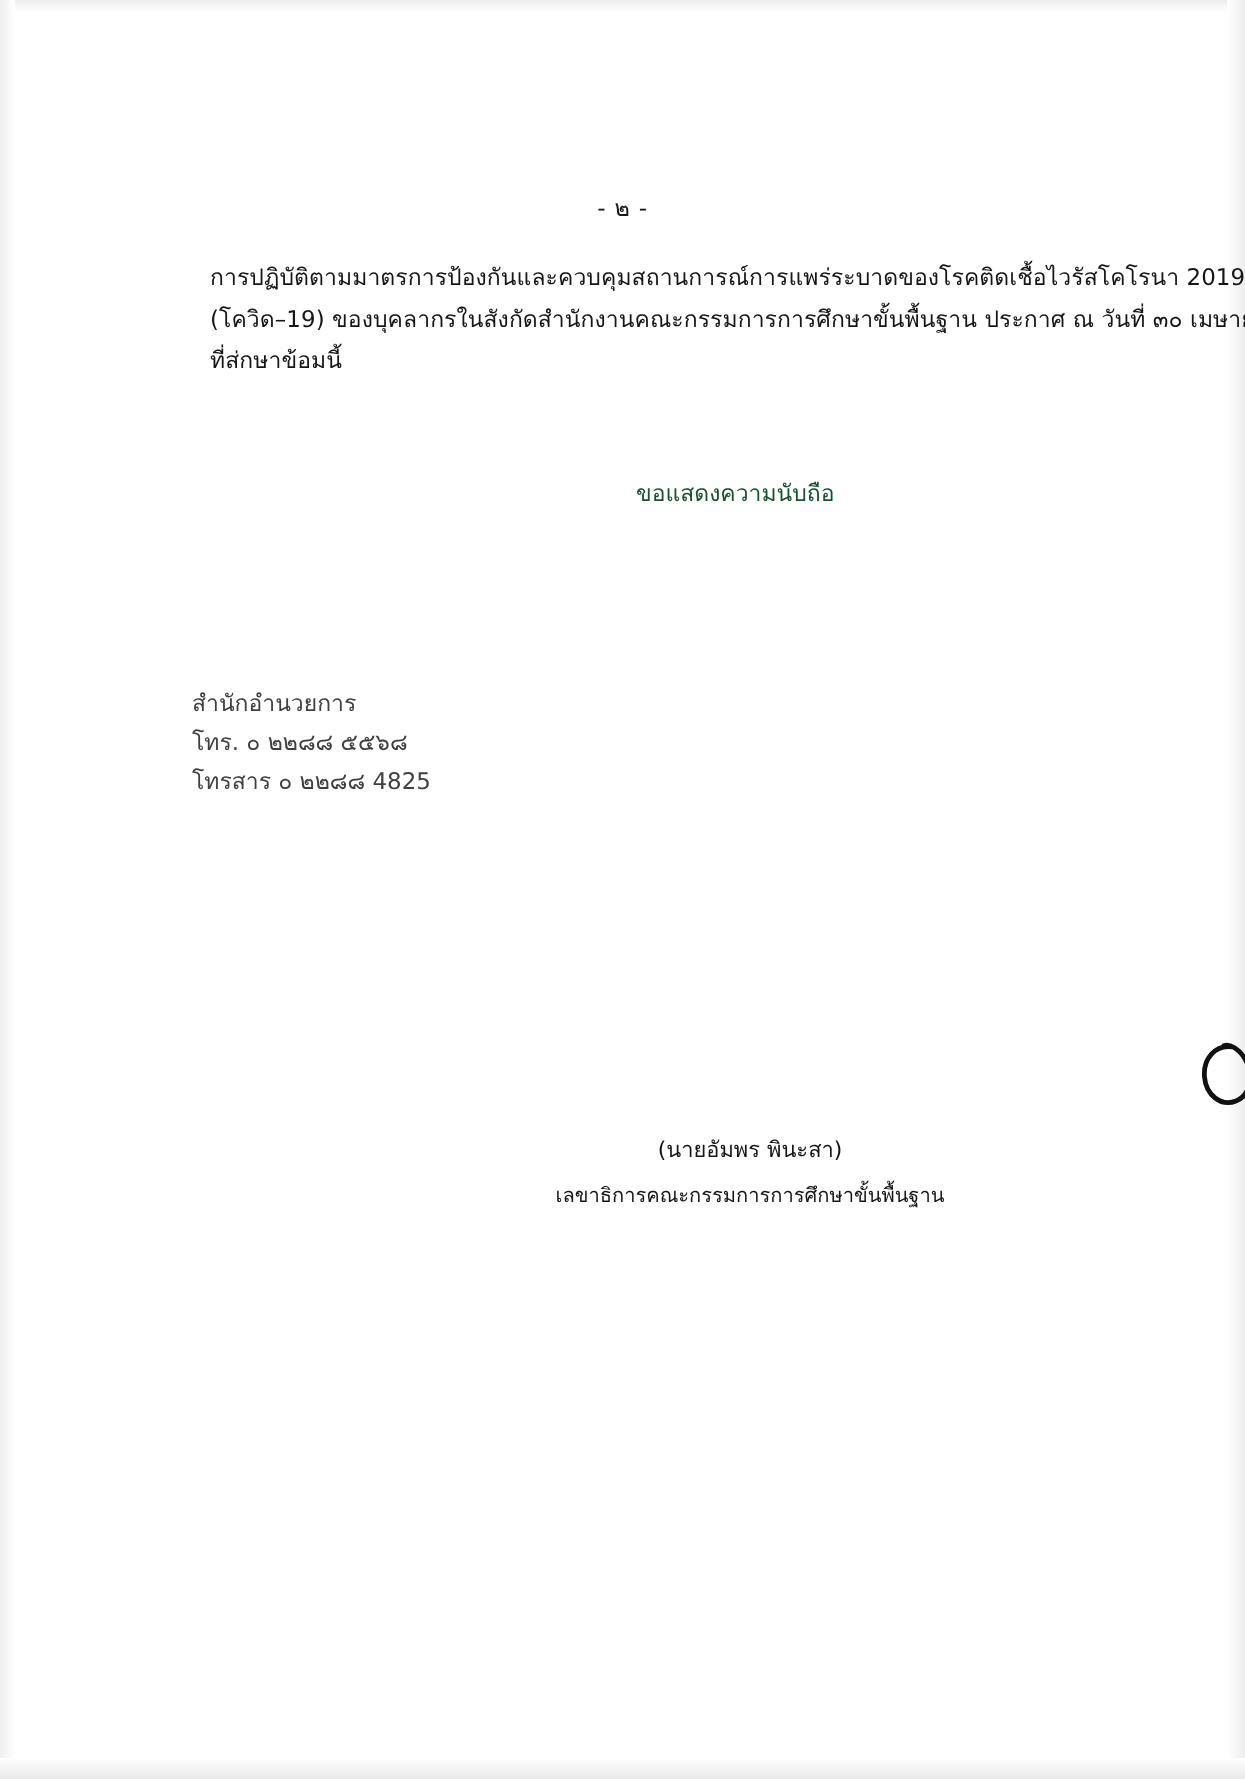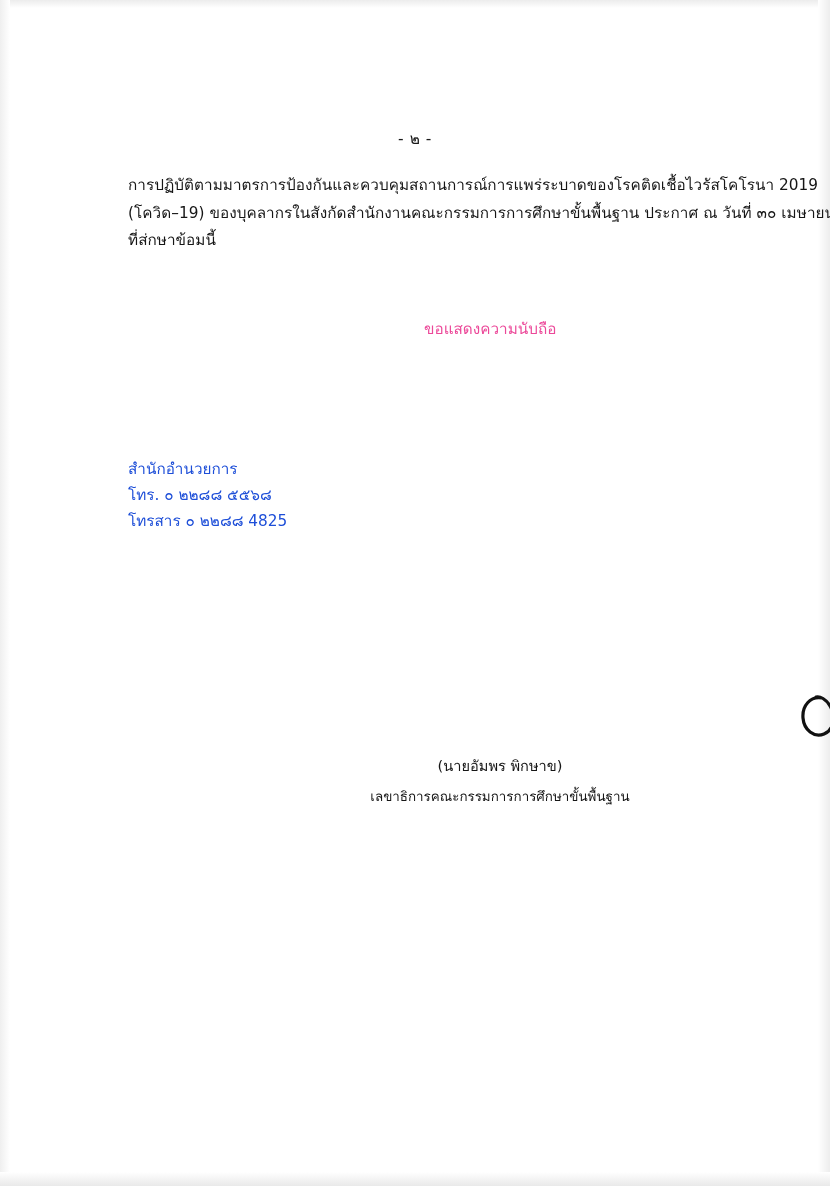--- a/index.html
+++ b/index.html
@@ -65,35 +65,36 @@
     top: 172px;
     left: 128px;
     width: 608px;
   }
   .body-line {
     font-size: 15.3px;
     line-height: 27.5px;
     color: #161616;
     white-space: nowrap;
     letter-spacing: 0.05px;
+    margin-left: 12px;
   }
 
   .closing-line {
     position: absolute;
     top: 288px;
     left: 222px;
     font-size: 15.3px;
     color: #161616;
   }
   .regards-line {
     position: absolute;
     top: 316px;
     left: 424px;
     font-size: 15.3px;
-    color: #ec4899;
+    color: #14532d;
   }
 
   .signature {
     position: absolute;
     top: 344px;
     left: 440px;
     width: 120px;
     height: 64px;
   }
   .signer-name {
@@ -124,21 +125,21 @@
   }
 
   .footer-block {
     position: absolute;
     top: 456px;
     left: 128px;
   }
   .footer-line {
     font-size: 15.3px;
     line-height: 26px;
-    color: #1d4ed8;
+    color: #404040;
     white-space: nowrap;
   }
 </style>
 </head>
 <body>
 
 <div class="page">
 
   <div class="scan-edge-top"></div>
   <div class="scan-edge-left"></div>
@@ -158,21 +159,21 @@
   <div class="signature-block">
     <svg class="signature" viewBox="0 0 120 64">
       <g fill="none" stroke="#111" stroke-linecap="round" stroke-linejoin="round">
         <path d="M32 10 C20 8, 12 18, 13 30 C14 42, 24 50, 34 46 C44 42, 46 28, 40 18 C36 11, 30 8, 26 9" stroke-width="3.2"></path>
         <path d="M56 20 C58 30, 60 40, 63 47 C65 51, 68 50, 69 45 C70 38, 68 30, 66 24" stroke-width="2.6"></path>
         <path d="M58 18 C66 14, 76 12, 86 14 C94 16, 98 22, 95 29 C92 36, 84 40, 78 38" stroke-width="2.6"></path>
         <path d="M86 16 C92 22, 96 30, 97 38 C98 45, 95 50, 90 49" stroke-width="2.2"></path>
         <path d="M70 46 C78 49, 88 50, 96 47" stroke-width="2"></path>
       </g>
     </svg>
-    <div class="signer-name">(นายอัมพร   พิกษาข)</div>
+    <div class="signer-name">(นายอัมพร   พินะสา)</div>
     <div class="signer-title">เลขาธิการคณะกรรมการการศึกษาขั้นพื้นฐาน</div>
   </div>
 
   <div class="footer-block">
     <div class="footer-line">สำนักอำนวยการ</div>
     <div class="footer-line">โทร.  ๐ ๒๒๘๘ ๕๕๖๘</div>
     <div class="footer-line">โทรสาร ๐ ๒๒๘๘ 4825</div>
   </div>
 
 </div>

